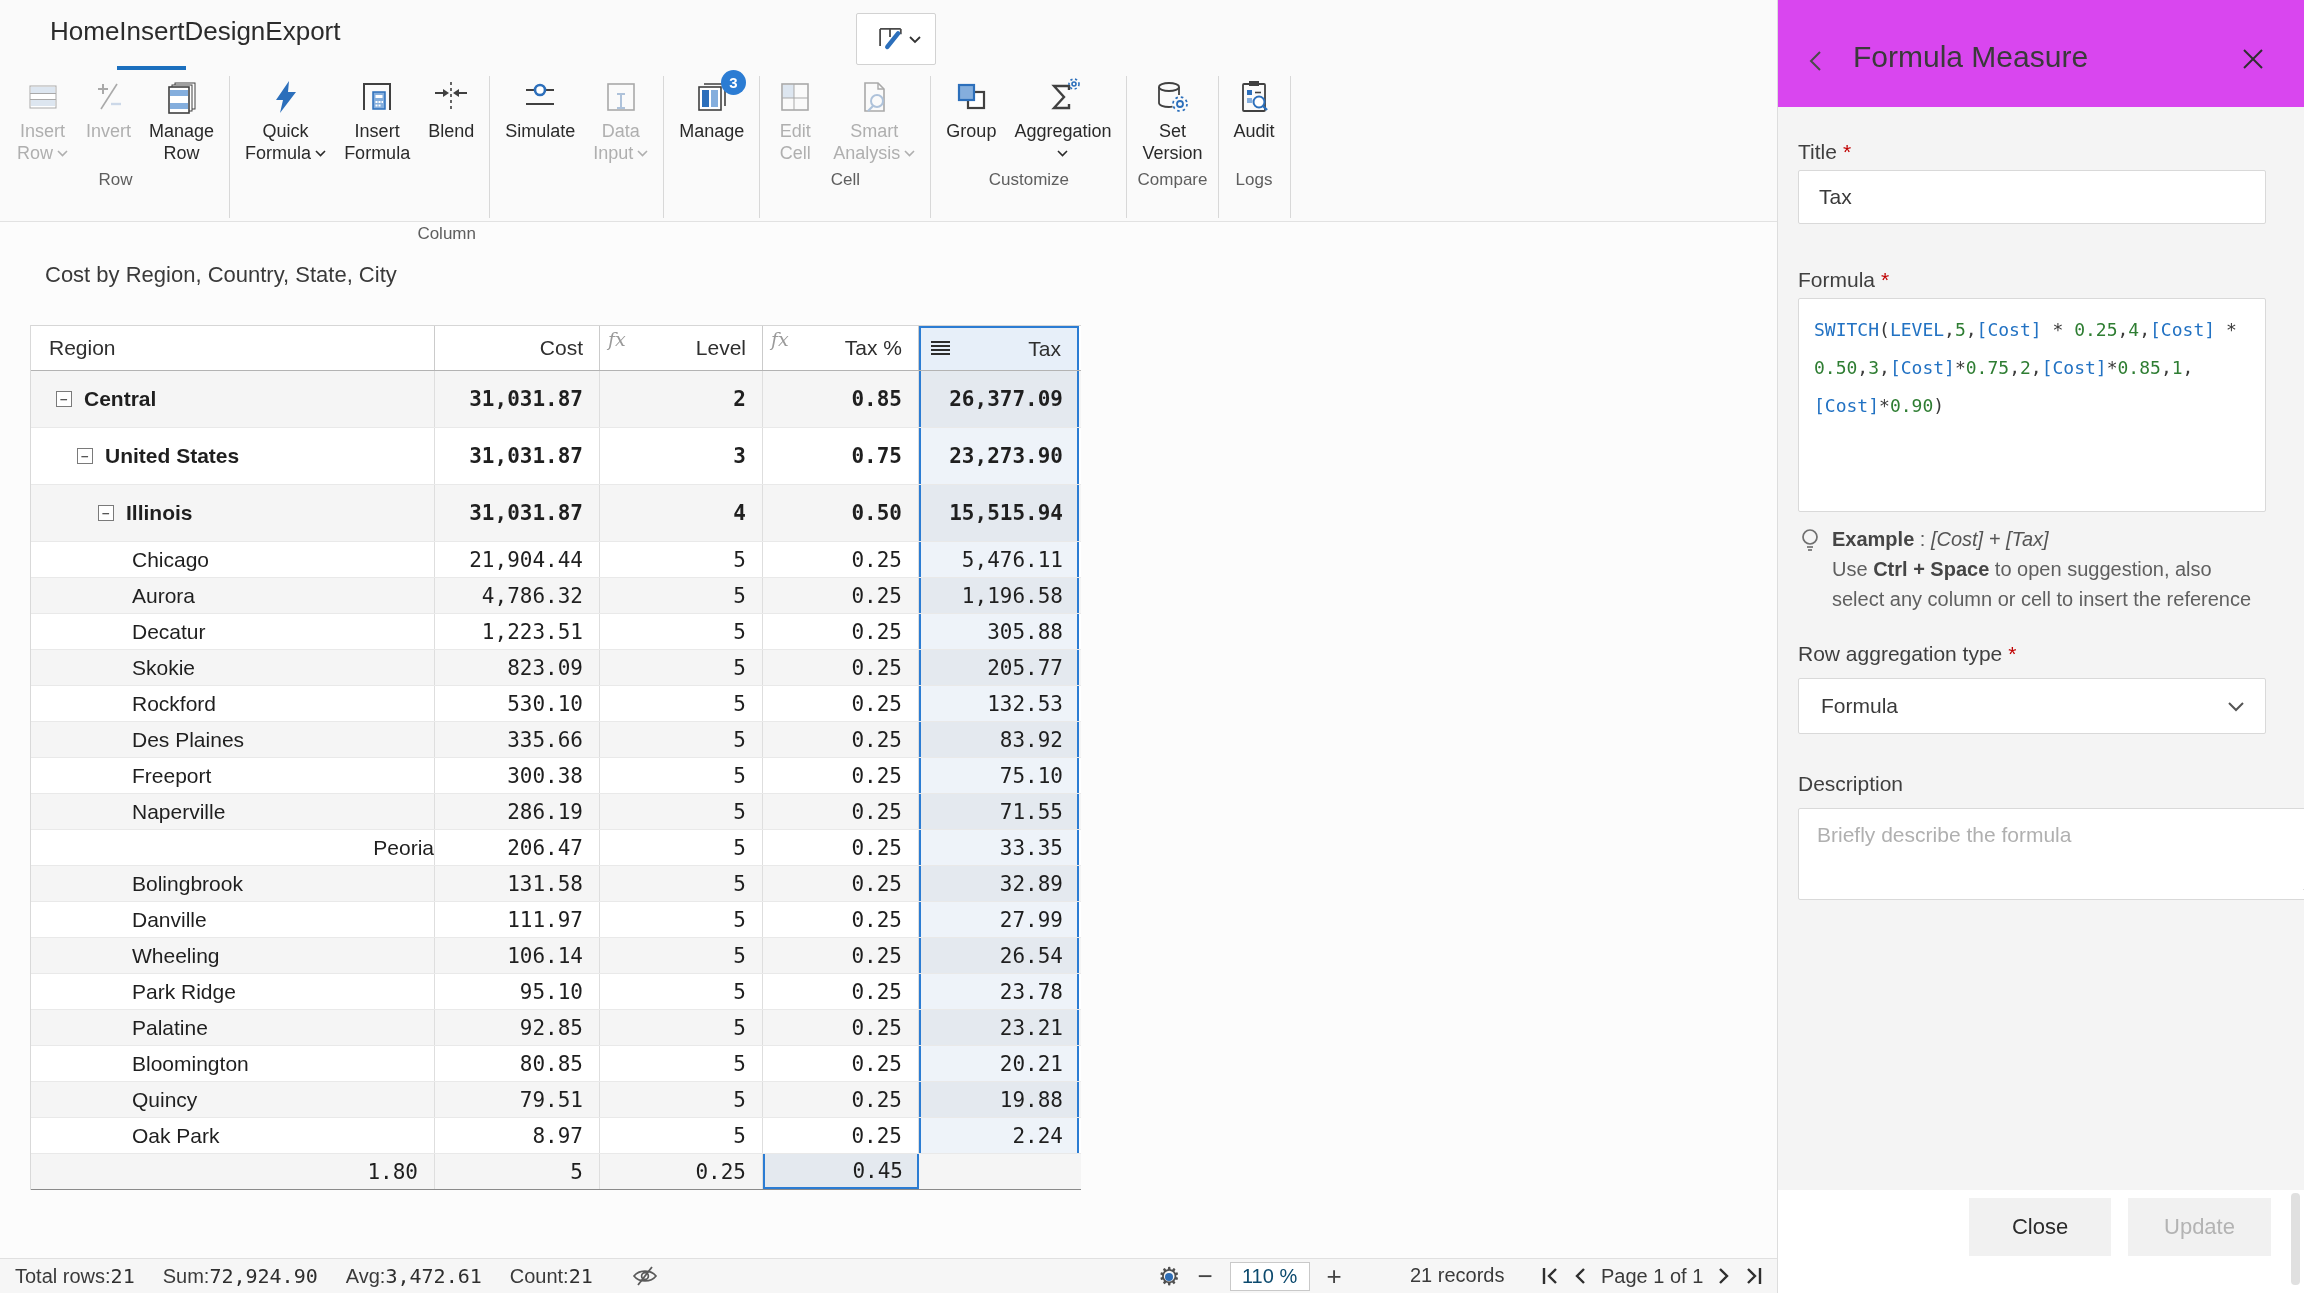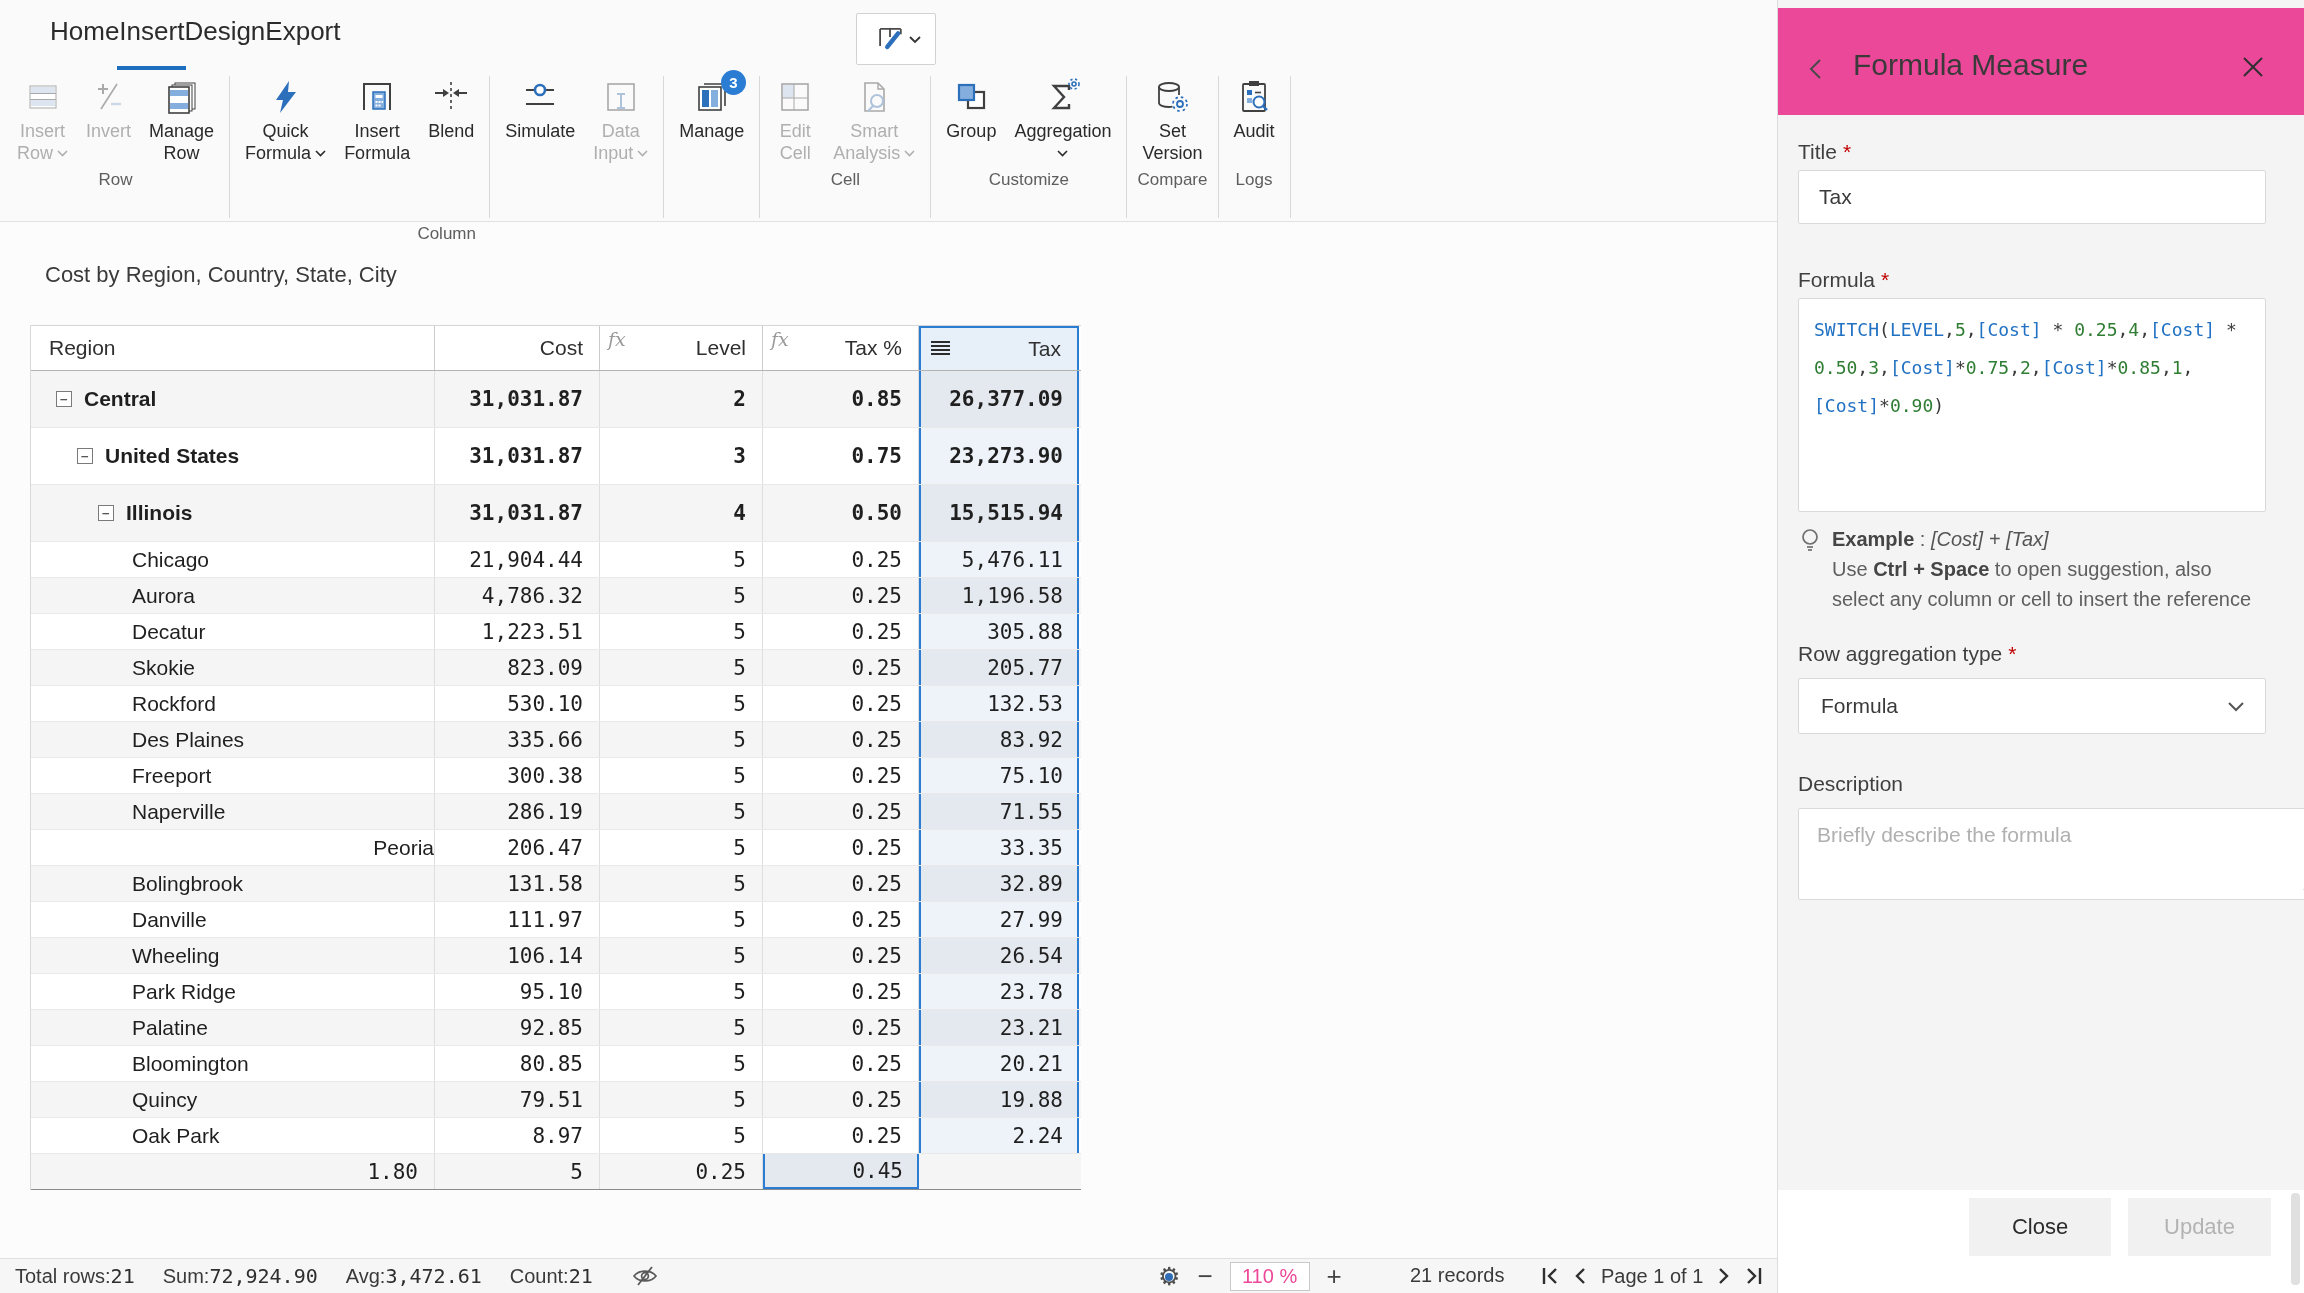--- a/index.html
+++ b/index.html
@@ -66,30 +66,30 @@
   .stats { position:absolute; left:15px; top:0; height:34px; display:flex; gap:28px; align-items:center; }
   .stat { display:flex; align-items:center; }
   .stat .num { color:#2e2e2e; }
   .eyeoff { margin-left:4px; display:flex; align-items:center; cursor:pointer; }
   .zoomctrl { position:absolute; left:1158px; top:0; height:34px; display:flex; align-items:center; gap:17px; }
   .gear { position:relative; font-size:25px; color:#4f4f4f; cursor:pointer; line-height:1; }
   .gear::after { content:""; position:absolute; left:50%; top:52%; width:8px; height:8px; border-radius:50%;
     background:#2e6db5; transform:translate(-50%,-50%); }
   .zbtn { font-size:26px; color:#444; cursor:pointer; line-height:1; }
   .zoombox { width:80px; height:29px; background:#fff; border:1px solid #c9c9c9; text-align:center;
-    font-size:20px; color:#ec4899; font-family:"Liberation Sans",sans-serif; }
+    font-size:20px; color:#0c4a6e; font-family:"Liberation Sans",sans-serif; }
   .records { position:absolute; left:1410px; top:5px; }
   .pager { position:absolute; left:1540px; top:0; height:34px; display:flex; align-items:center; gap:9px; }
   .pbtn { display:flex; align-items:center; cursor:pointer; }
   .pagetext { margin:0 3px; }
 
   
   .panel { position:absolute; left:1777px; top:0; width:527px; height:1293px; background:#f4f4f4;
     border-left:1px solid #dddddd; }
-  .phead { position:absolute; left:0; top:8px; width:100%; height:107px; background:#ec4899;text-align:right; }
+  .phead { position:absolute; left:0; top:0; width:100%; height:107px; background:#d946ef;text-align:right; }
   .pback { position:absolute; left:27px; top:48px; cursor:pointer; display:flex; }
   .ptitle { position:absolute; left:75px; top:40px; font-size:30px; color:#3a3a3a; }
   .pclose { position:absolute; right:38px; top:46px; cursor:pointer; display:flex; }
   .plabel { position:absolute; left:20px; font-size:21px; color:#3f3f3f; }
   .req { color:#c00000; margin-left:6px; }
   .pinput { position:absolute; left:20px; width:468px; height:54px; background:#fff; border:1px solid #d9d9d9;
     border-radius:2px; font-size:21px; color:#3a3a3a; padding:0 20px; font-family:"Liberation Sans",sans-serif; }
   .formula-box { position:absolute; left:20px; top:298px; width:468px; height:214px; background:#fff;
     border:1px solid #d9d9d9; border-radius:2px; padding:12px 15px; font-family:"DejaVu Sans Mono",monospace;
     font-size:18px; line-height:38px; white-space:pre-wrap; cursor:text; }

